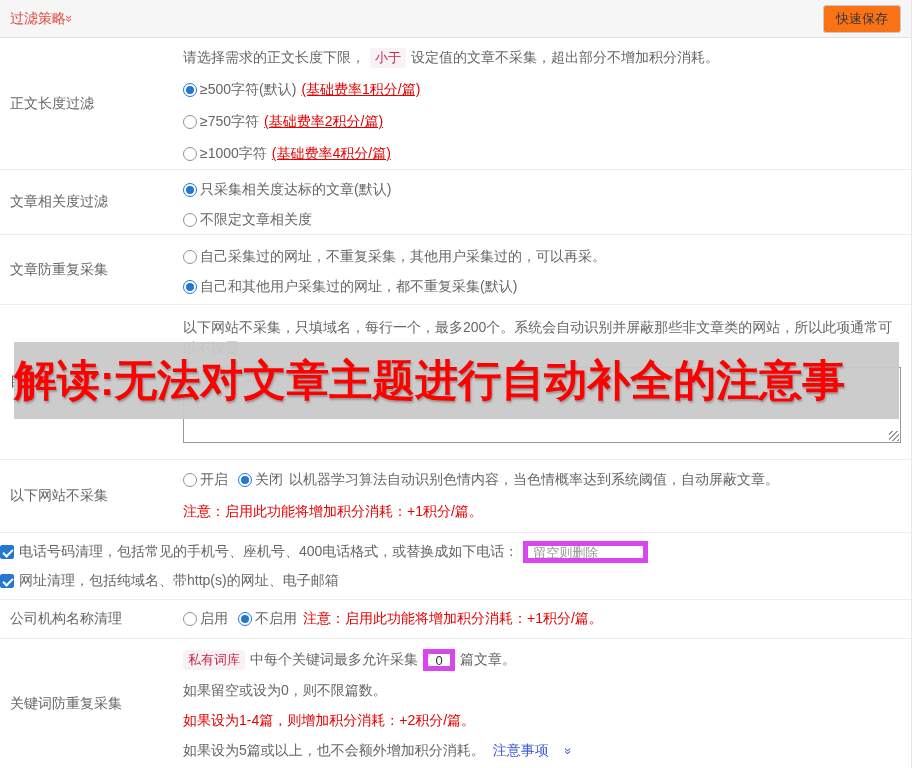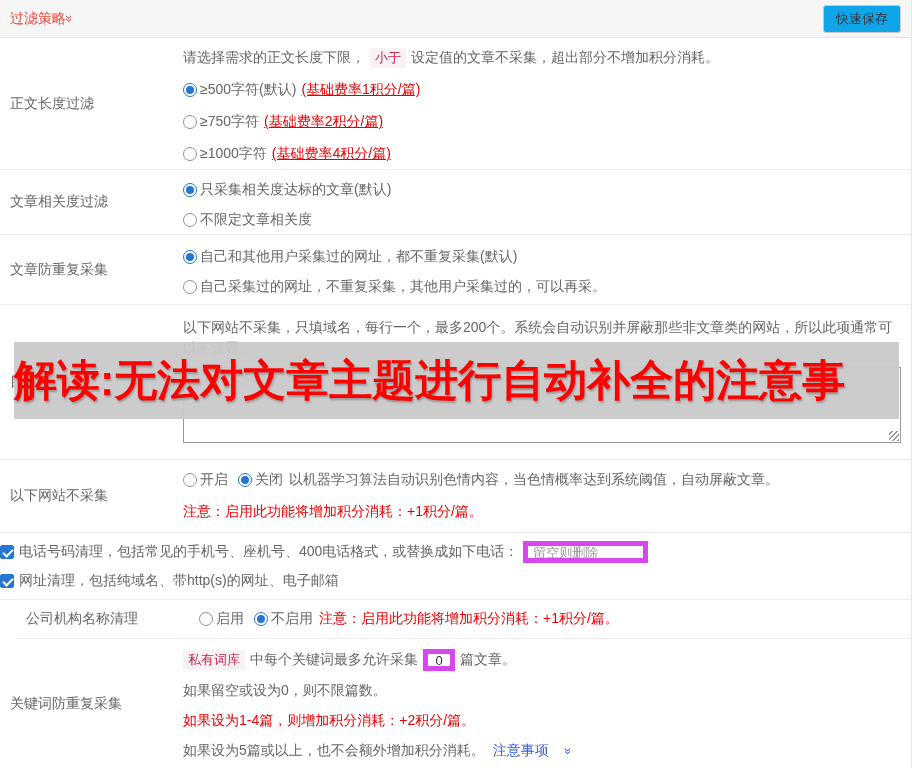--- a/index.html
+++ b/index.html
@@ -8,37 +8,37 @@
     font-family:"Liberation Sans","DejaVu Sans",sans-serif;
     font-size:14px; color:#666; background:#fff; overflow:hidden;
   }
   .page { position:relative; width:912px; height:768px; background:#fff; border-right:1px solid #e7e7e7; }
 
   
   .header { height:38px; background:#f6f6f6; border-bottom:1px solid #e2e2e2;
             display:flex; align-items:center; justify-content:space-between; padding:0 10px; }
   .hdr-title { color:#e6483d; display:flex; align-items:center; gap:0; }
   .chev { display:inline-block; transform:rotate(90deg); font-size:13px; line-height:1; }
-  .save-btn { background:#0ea5e9; border:1px solid #c9c9c9; border-radius:3px;
+  .save-btn { background:#f97316; border:1px solid #c9c9c9; border-radius:3px;
               padding:4px 12px; font-size:13px; color:#333; cursor:pointer; }
 
   
   .row { display:flex; border-bottom:1px solid #ececec; }
   .row-label { flex:0 0 183px; width:183px; padding-left:10px; display:flex; align-items:center; color:#666; }
   .row-content { flex:1; padding-right:8px; }
   .line { display:flex; align-items:center; min-height:20px; flex-wrap:nowrap; }
   .gap6 { margin-right:6px; } .gap10 { margin-right:10px; }
 
   .r-length  { height:132px; } .r-length  .row-content { padding-top:10px; }
   .r-rel     { height:65px;  } .r-rel     .row-content { padding-top:10px; }
   .r-dedupe  { height:70px;  } .r-dedupe  .row-content { padding-top:12px; }
   .r-target  { height:155px; } .r-target  .row-content { padding-top:12px; }
   .r-porn    { height:73px;  } .r-porn    .row-content { padding-top:10px; }
   .r-phone   { height:67px;  } .r-phone   .row-content { padding-top:8px; }
-  .r-company { height:39px;margin-left:16px;  } .r-company .row-content { display:flex; align-items:center; }
+  .r-company { height:39px;  } .r-company .row-content { display:flex; align-items:center; }
   .r-keyword { height:129px; border-bottom:none; } .r-keyword .row-content { padding-top:10px; }
 
   .opt { margin-top:12px; }
   .r-rel .opt, .r-dedupe .opt { margin-top:0; } .r-rel .opt + .opt, .r-dedupe .opt + .opt { margin-top:10px; }
 
   
   .radio { width:14px; height:14px; border:1px solid #919191; border-radius:50%;
            display:inline-block; position:relative; margin-right:3px; background:#fff; flex:none; }
   .radio.on { border-color:#2277d2; }
   .radio.on::after { content:""; position:absolute; left:2px; top:2px; right:2px; bottom:2px;
@@ -127,26 +127,26 @@
         <span class="radio"></span>
         <span>不限定文章相关度</span>
       </div>
     </div>
   </div>
 
   <div class="row r-dedupe">
     <div class="row-label">文章防重复采集</div>
     <div class="row-content">
       <div class="line opt">
+        <span class="radio"></span>
+        <span>自己采集过的网址，不重复采集，其他用户采集过的，可以再采。</span>
+      </div>
+      <div class="line opt">
         <span class="radio on"></span>
         <span>自己和其他用户采集过的网址，都不重复采集(默认)</span>
-      </div>
-      <div class="line opt">
-        <span class="radio"></span>
-        <span>自己采集过的网址，不重复采集，其他用户采集过的，可以再采。</span>
       </div>
     </div>
   </div>
 
   <div class="row r-target">
     <div class="row-label">目标网站过滤</div>
     <div class="row-content">
       <div class="desc-text">以下网站不采集，只填域名，每行一个，最多200个。系统会自动识别并屏蔽那些非文章类的网站，所以此项通常可以不设置。</div>
       <div class="ta-wrap">
         <textarea class="domains" placeholder="禁止采集的域名，每行一个" style=""></textarea>

